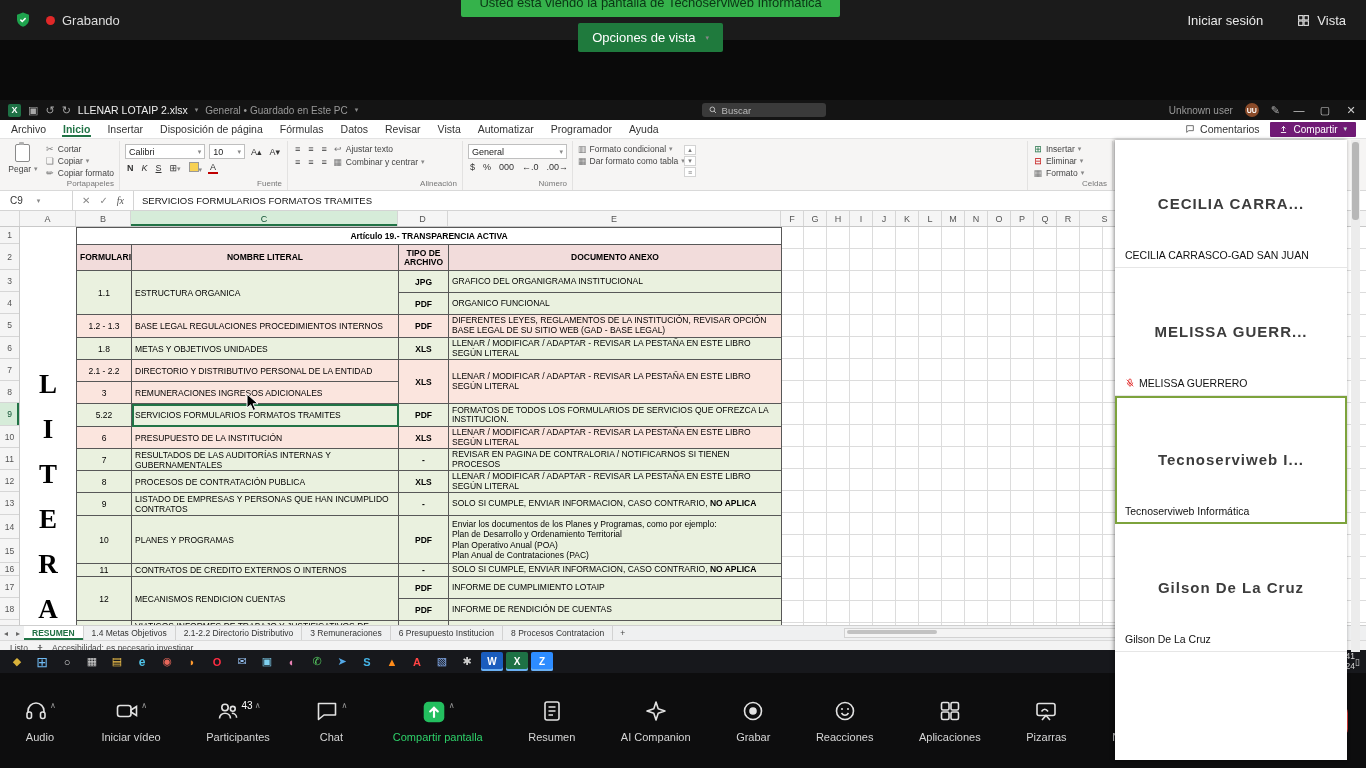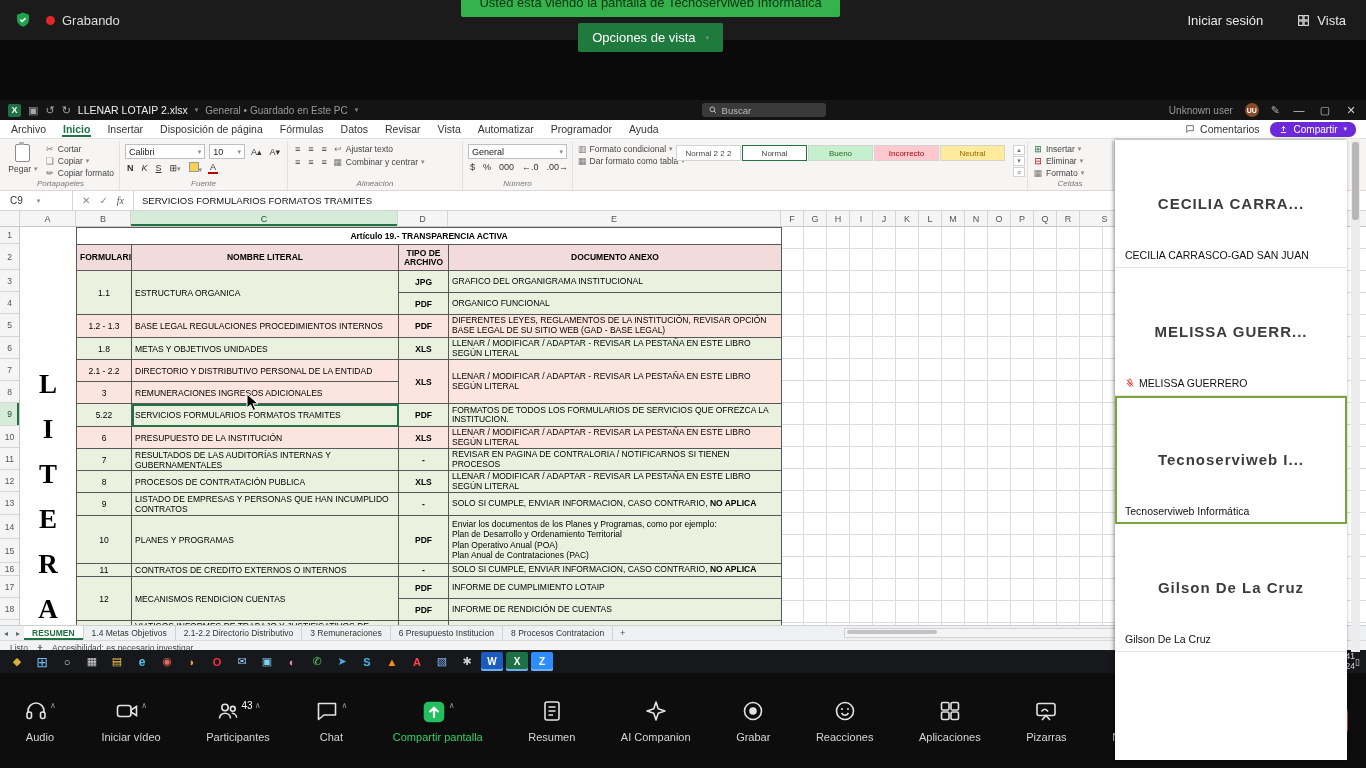--- a/index.html
+++ b/index.html
@@ -35,28 +35,28 @@
   .avatar{width:14px;height:14px;border-radius:50%;background:#8a4b2a;color:#fff;font-size:7px;
     display:flex;align-items:center;justify-content:center;font-weight:bold;}
   .winbtn{color:#ccc;font-size:11px;width:14px;text-align:center;}
 
   .xl-menu{height:18px;background:#fff;border-bottom:1px solid #e3e3e3;display:flex;align-items:center;
     gap:15px;padding:0 10px;font-size:10.5px;color:#333;}
   .mtab{padding:2px 1px;}
   .mtab.active{box-shadow:inset 0 -2px 0 #217346;color:#217346;font-weight:bold;}
   .menu-right{margin-left:auto;display:flex;align-items:center;gap:10px;}
   .comments{display:flex;align-items:center;gap:5px;color:#333;}
-  .sharebtn{background:#6d28d9;color:#fff;border:none;border-radius:7px;font-size:10px;
+  .sharebtn{background:#701a75;color:#fff;border:none;border-radius:1px;font-size:10px;
     padding:2px 9px;display:flex;align-items:center;gap:6px;font-family:inherit;}
 
   .xl-ribbon{height:52px;background:#f6f5f4;border-bottom:1px solid #d9d9d9;display:flex;
     padding:2px 2px 0 2px;font-size:8.5px;color:#444;box-sizing:border-box;}
   .grp{display:flex;flex-direction:column;border-right:1px solid #e3e2e1;padding:1px 5px;box-sizing:border-box;}
   .grp-body{flex:1;display:flex;align-items:flex-start;gap:6px;}
-  .grp-label{text-align:center;color:#777;font-size:8px;padding:1px 0;font-style:italic;}
+  .grp-label{text-align:right;color:#777;font-size:8px;padding:1px 0;}
   .paste-big{display:flex;flex-direction:column;align-items:center;width:32px;gap:2px;padding-top:2px;}
   .clipicon{width:13px;height:16px;border:1px solid #8a8a8a;border-radius:2px;background:#fff;position:relative;}
   .clipicon:before{content:"";position:absolute;top:-3px;left:3px;width:5px;height:3px;background:#b0b0b0;border-radius:1px;}
   .smallcol{display:flex;flex-direction:column;gap:2px;padding-top:2px;}
   .sline{display:flex;align-items:center;gap:3px;white-space:nowrap;}
   .ig{color:#777;font-size:9px;width:10px;text-align:center;}
   .combo{border:1px solid #bfbfbf;background:#fff;display:flex;align-items:center;justify-content:space-between;
     padding:0 3px;height:13px;font-size:9px;color:#222;}
   .fbtn{font-size:9px;color:#333;padding:0 2px;}
   .frow{display:flex;align-items:center;gap:4px;margin-bottom:3px;}
@@ -369,27 +369,20 @@
                 <span>Formato condicional</span>
                 <span class="chev9">▾</span>
               </span>
             <span class="sline">
                 <span class="ig">▦</span>
                 <span>Dar formato como tabla</span>
                 <span class="chev9">▾</span>
               </span>
           </div>
           <div class="gallery">
-            <div class="grow">
-              <span class="stylecell">Normal 2 2 2</span>
-              <span class="stylecell s-sel">Normal</span>
-              <span class="stylecell s-good">Bueno</span>
-              <span class="stylecell s-bad">Incorrecto</span>
-              <span class="stylecell s-neutral">Neutral</span>
-            </div>
           </div>
           <div class="garrows">
             <span>▴</span>
             <span>▾</span>
             <span>≡</span>
           </div>
         </div>
       </div>
 
       <div class="grp" style="width:85px">

